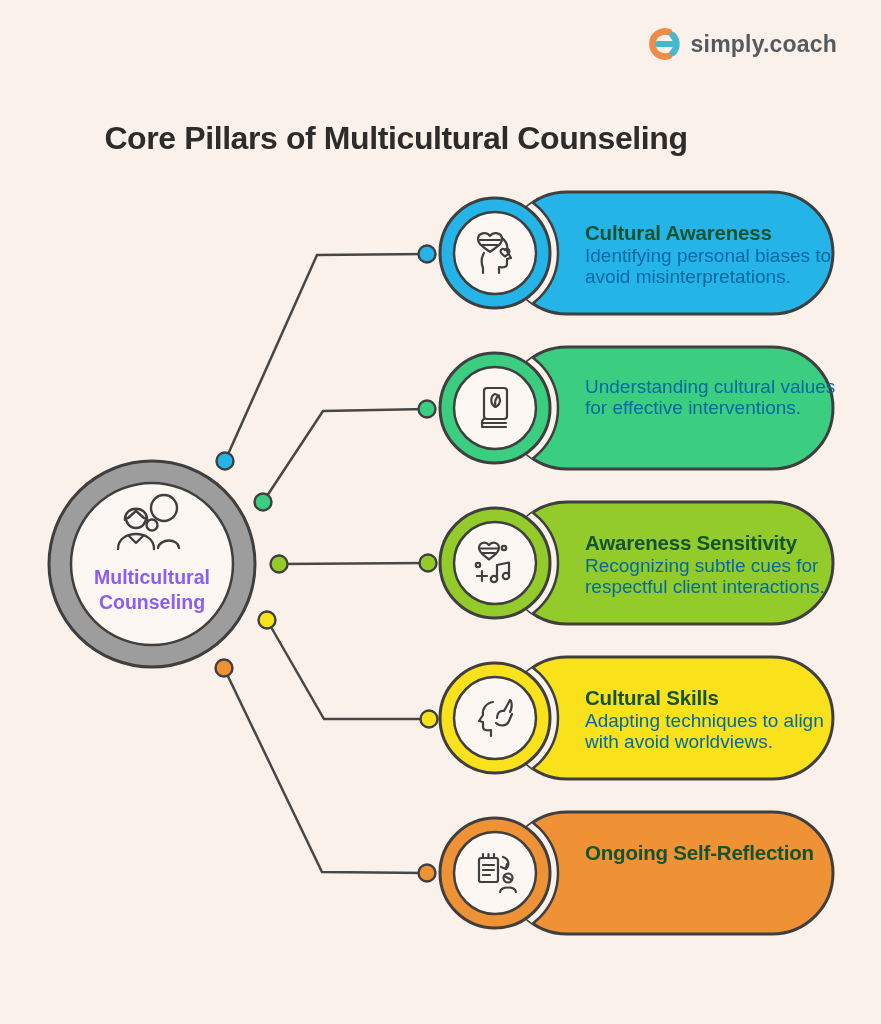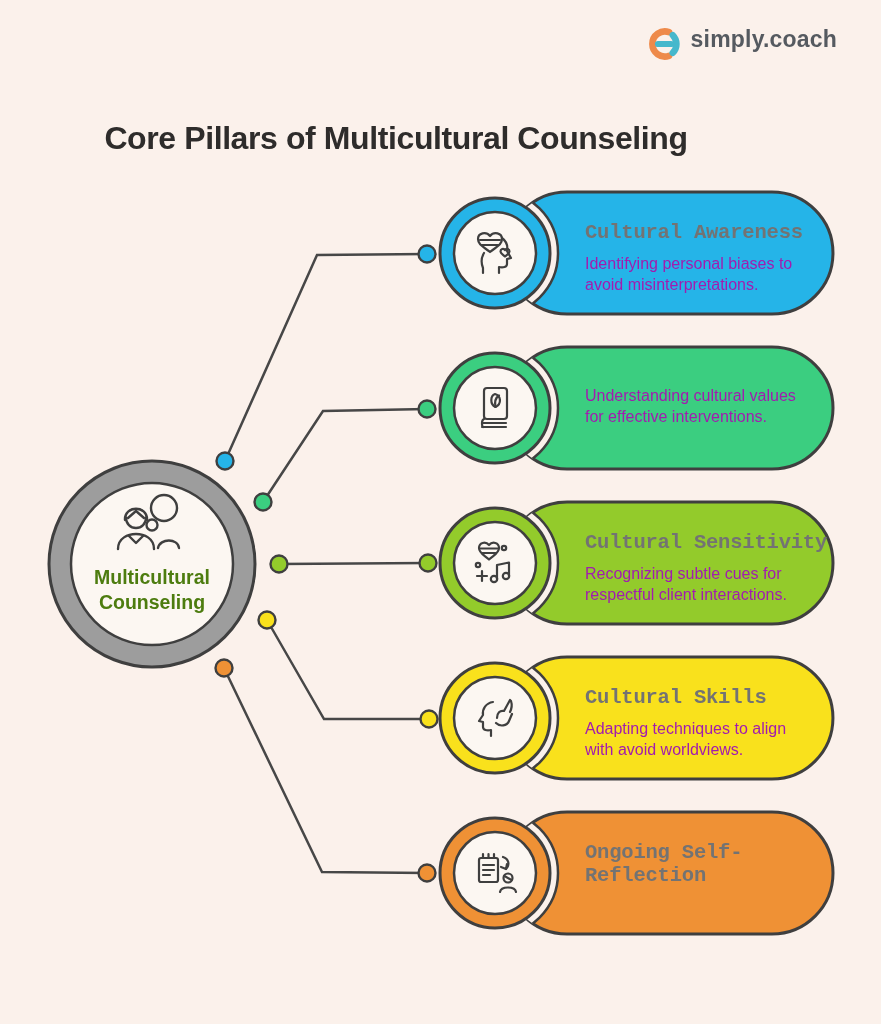--- a/index.html
+++ b/index.html
@@ -5,29 +5,29 @@
   html,body { margin:0; padding:0; background:#FBF1EB; }
   .canvas {
     position:relative; width:881px; height:1024px; overflow:hidden;
     background:#FBF1EB; font-family:"Liberation Sans", sans-serif;
   }
   .stage-svg { position:absolute; left:0; top:0; }
   .heading {
     position:absolute; top:99px; left:0; width:792px; text-align:center;
     font-size:32px; font-weight:800; color:#2E2C2B; letter-spacing:-0.4px;
   }
-  .logo { position:absolute; top:26px; right:44px; display:flex; gap:9px; }
+  .logo { position:absolute; top:26px; right:44px; display:flex; align-items:center; gap:9px; }
   .logo-text { font-size:23px; font-weight:600; color:#555A60; letter-spacing:0.2px; }
   .pill-text { position:absolute; left:585px; width:252px; }
-  .pill-title { font-size:20.5px; font-weight:700; color:#737373; letter-spacing:-0.2px;font-family:Liberation Mono, monospace; }
-  .pill-desc { margin-top:9px; font-size:16px; line-height:21px; color:#a21caf; white-space:pre-line; }
+  .pill-title { font-size:20.5px; font-weight:700; color:#14532d; letter-spacing:-0.2px; }
+  .pill-desc { font-size:19px; line-height:21px; color:#0369a1; white-space:pre-line; }
   .pt-1{top:221px;} .pt-2{top:376px;} .pt-3{top:531px;} .pt-4{top:686px;} .pt-5{top:841px;}
   .center-label {
     position:absolute; left:52px; top:565px; width:200px; text-align:center;
-    font-size:19.5px; line-height:25px; font-weight:700; color:#4d7c0f; white-space:pre-line;
+    font-size:19.5px; line-height:25px; font-weight:700; color:#8b5cf6; white-space:pre-line;
   }
 </style>
 </head>
 <body>
 
 <div class="canvas">
 
   <svg class="stage-svg" width="881" height="1024" viewBox="0 0 881 1024">
     <defs>
       <clipPath id="pc1">
@@ -179,21 +179,21 @@
   <div class="pill-text pt-1">
     <div class="pill-title">Cultural Awareness</div>
     <div class="pill-desc">Identifying personal biases to
 avoid misinterpretations.</div>
   </div>
   <div class="pill-text pt-2">
     <div class="pill-desc">Understanding cultural values
 for effective interventions.</div>
   </div>
   <div class="pill-text pt-3">
-    <div class="pill-title">Cultural Sensitivity</div>
+    <div class="pill-title">Awareness Sensitivity</div>
     <div class="pill-desc">Recognizing subtle cues for
 respectful client interactions.</div>
   </div>
   <div class="pill-text pt-4">
     <div class="pill-title">Cultural Skills</div>
     <div class="pill-desc">Adapting techniques to align
 with avoid worldviews.</div>
   </div>
   <div class="pill-text pt-5">
     <div class="pill-title">Ongoing Self-Reflection</div>

